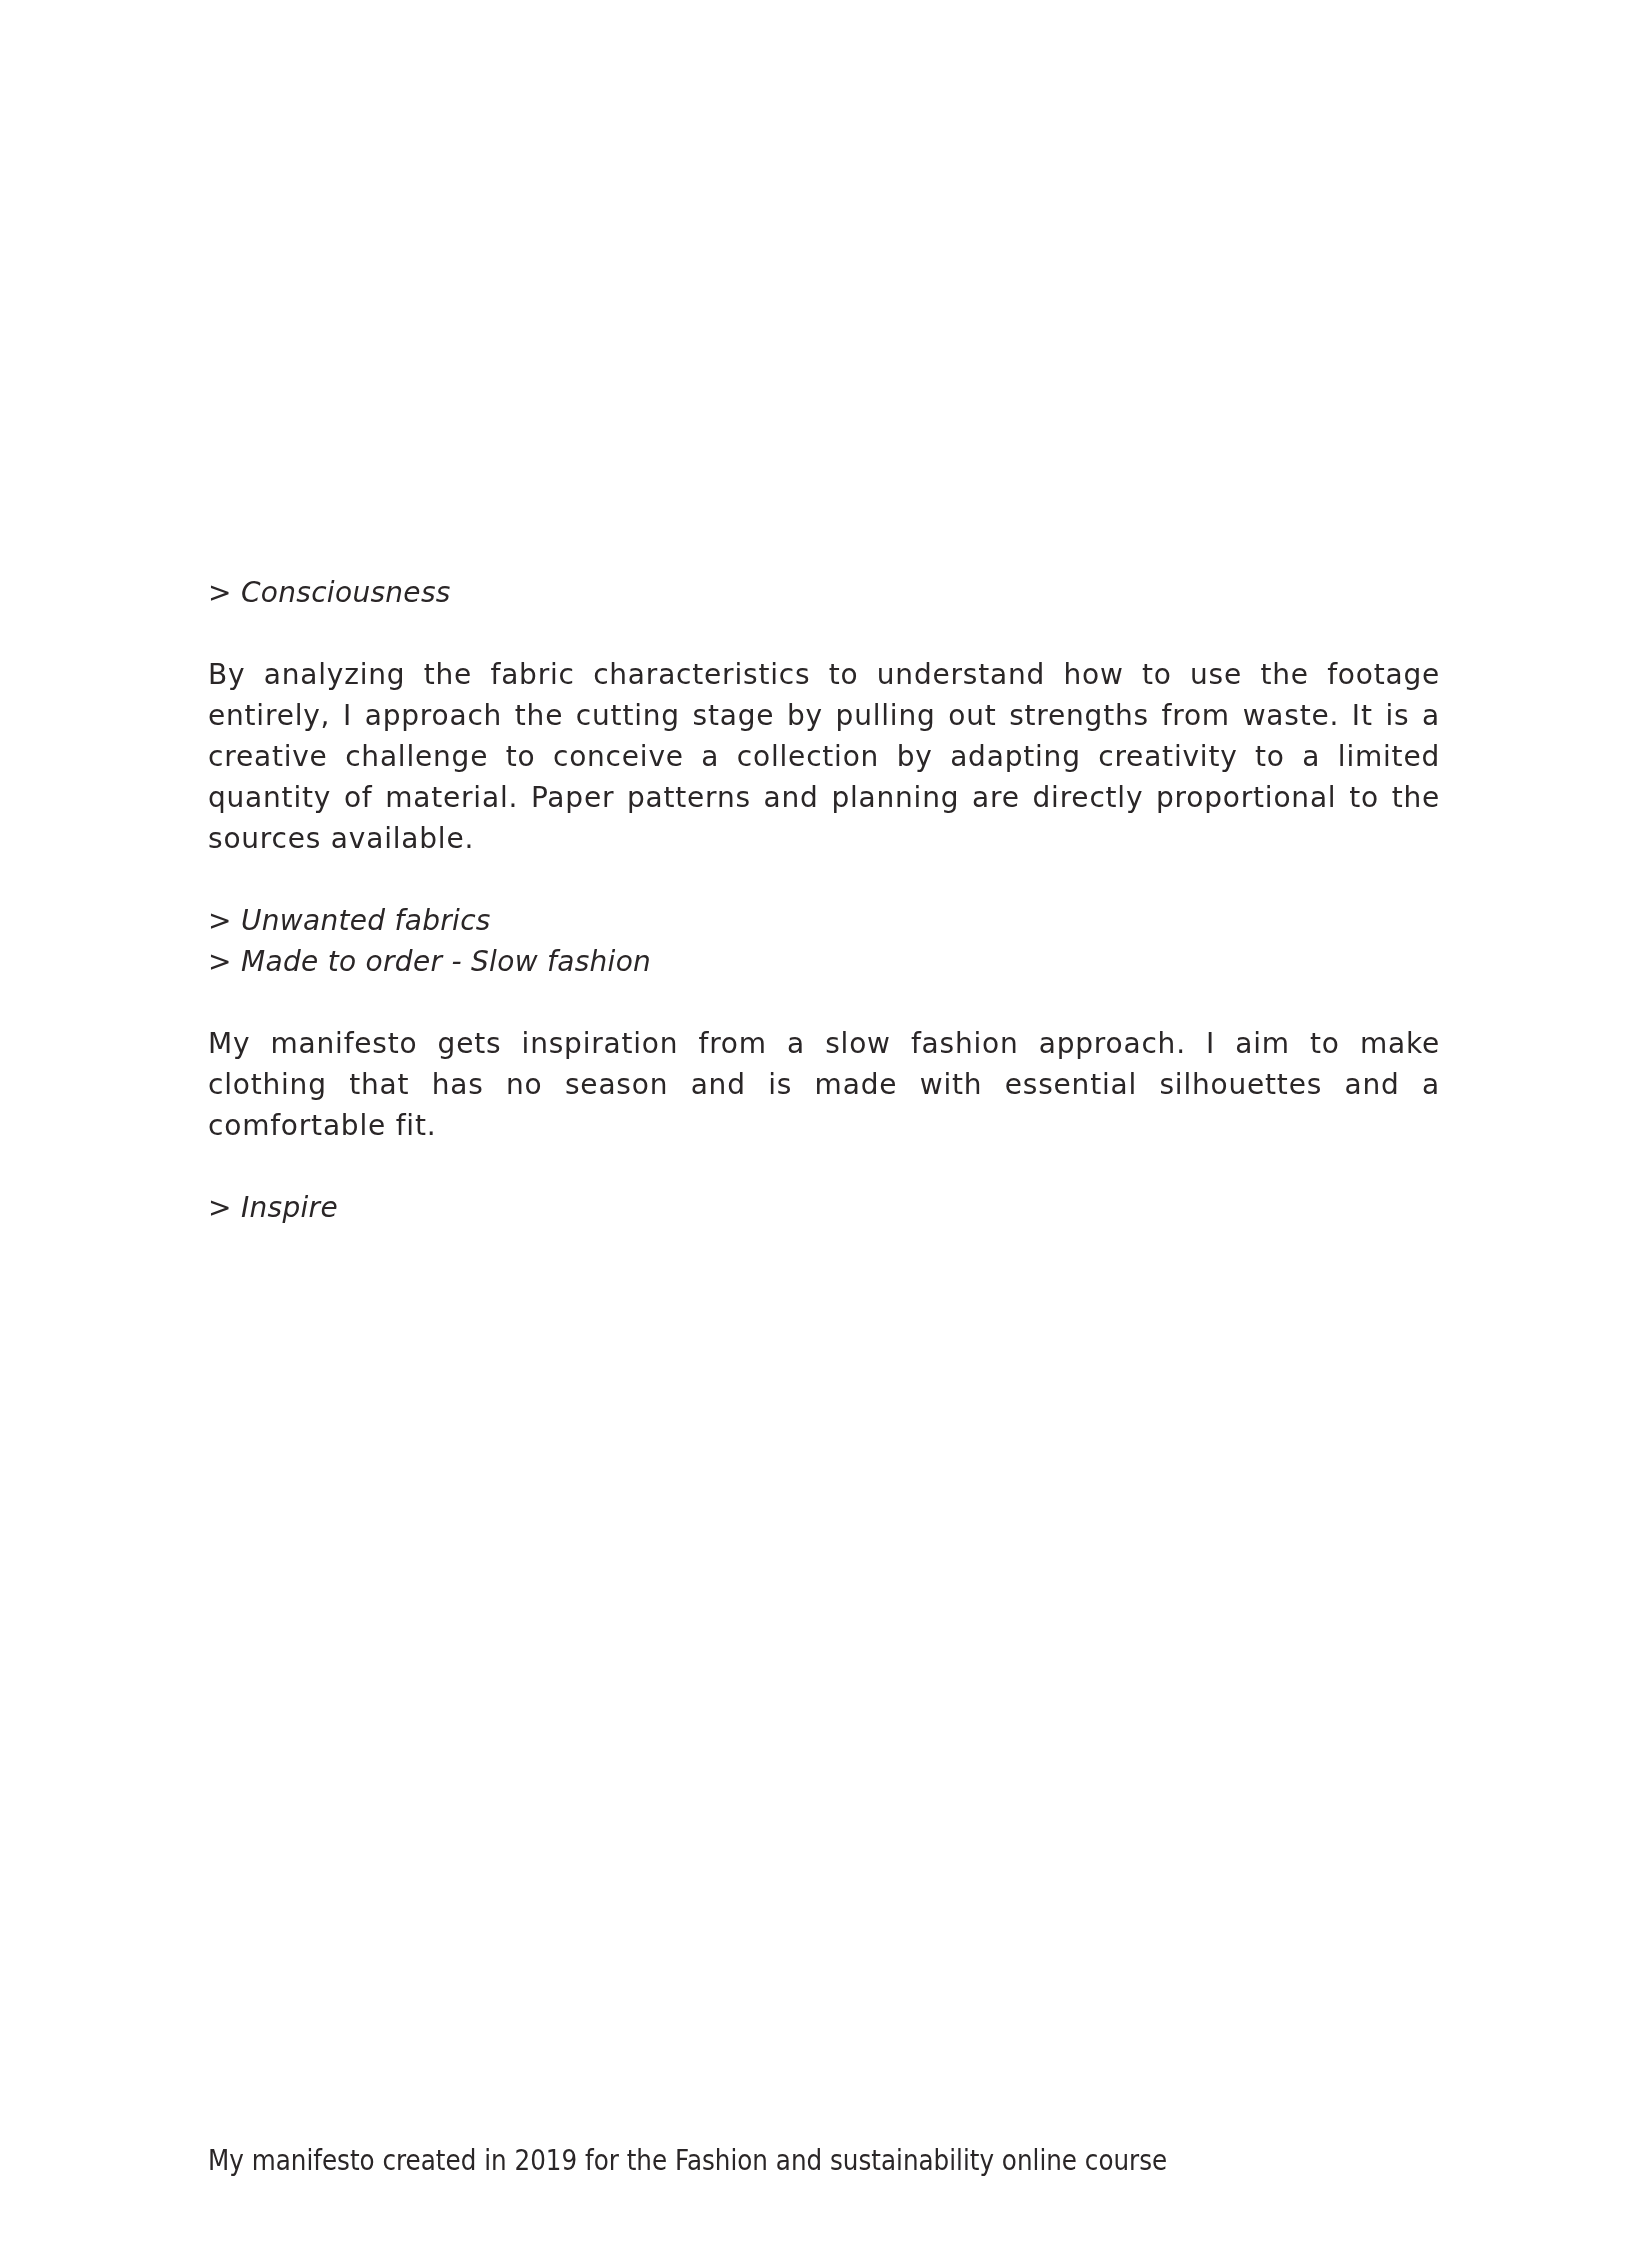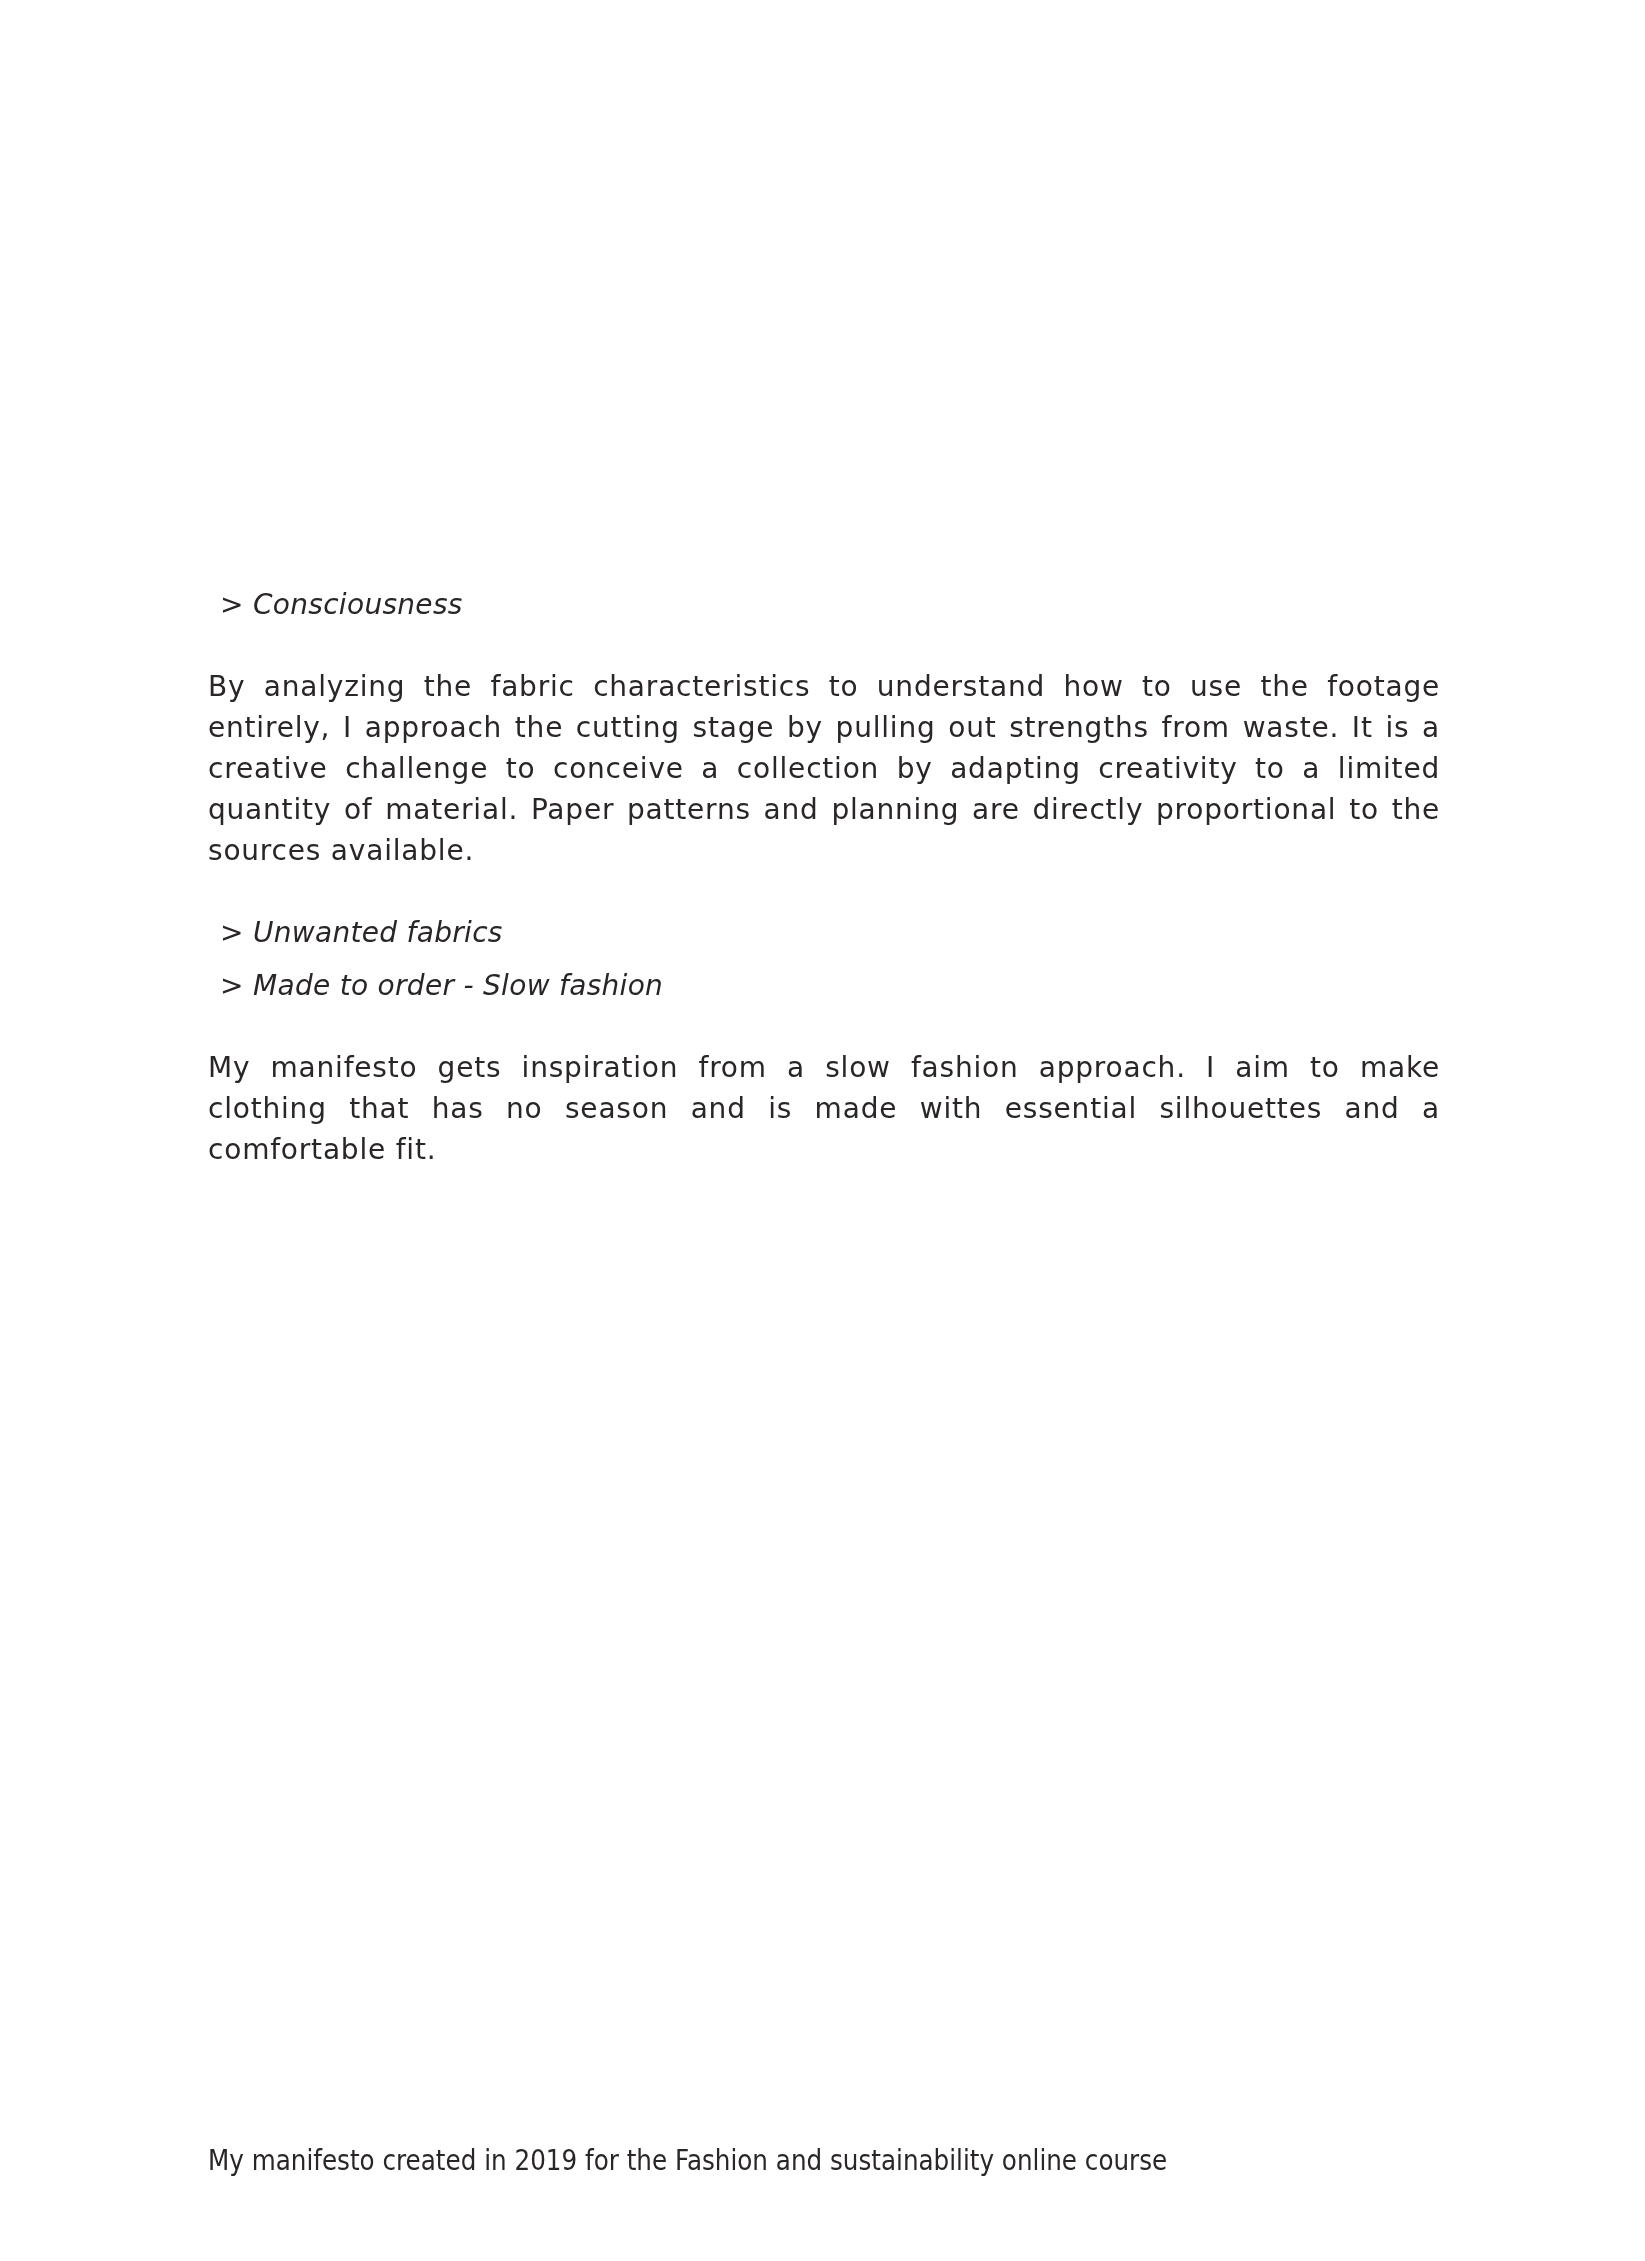--- a/index.html
+++ b/index.html
@@ -1,32 +1,33 @@
 <!DOCTYPE html>
 <html style="font-size:11px"><head>
 <meta charset="utf-8">
 <style>
   html, body { margin:0; padding:0; background:#ffffff; }
   body { width:1645px; height:2261px; position:relative; overflow:hidden;
          font-family:"DejaVu Sans", sans-serif; color:#2a2627; }
   .content { position:absolute; left:208px; top:572px; width:1232px; }
-  .heading { font-style:italic; font-size:28px; line-height:41px; margin:12px; letter-spacing:0.3px; font-weight:normal; }
+  .heading { font-style:italic; font-size:28px; line-height:41px; margin:0; letter-spacing:0.3px; font-weight:normal; }
   .para { font-size:28px; line-height:41px; margin:41px 0 41px 0; text-align:justify; letter-spacing:0.8px; }
   .footer { position:absolute; left:208px; top:2140px; font-size:28px; line-height:41px; letter-spacing:0px;
             transform:scaleX(0.88); transform-origin:left; white-space:nowrap; }
 </style>
 </head>
 <body>
 
 <div class="content">
   <h2 class="heading">&gt; Consciousness</h2>
 
   <p class="para">By analyzing the fabric characteristics to understand how to use the footage entirely, I approach the cutting stage by pulling out strengths from waste. It is a creative challenge to conceive a collection by adapting creativity to a limited quantity of material. Paper patterns and planning are directly proportional to the sources available.</p>
 
   <h2 class="heading">&gt; Unwanted fabrics</h2>
 
   <h2 class="heading">&gt; Made to order - Slow fashion</h2>
   <p class="para">My manifesto gets inspiration from a slow fashion approach. I aim to make clothing that has no season and is made with essential silhouettes and a comfortable fit.</p>
 
+  <h2 class="heading">&gt; Inspire</h2>
 </div>
 
 <div class="footer">My manifesto created in 2019 for the Fashion and sustainability online course</div>
 
 
 </body></html>

